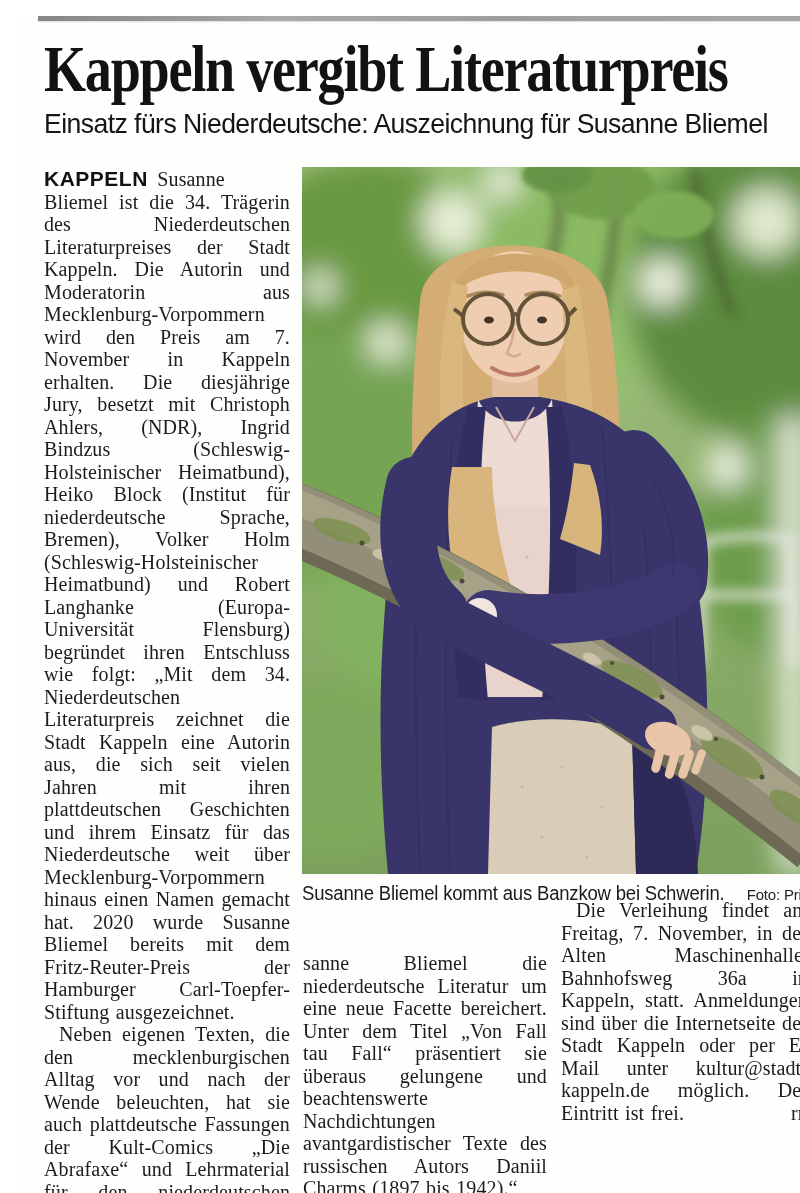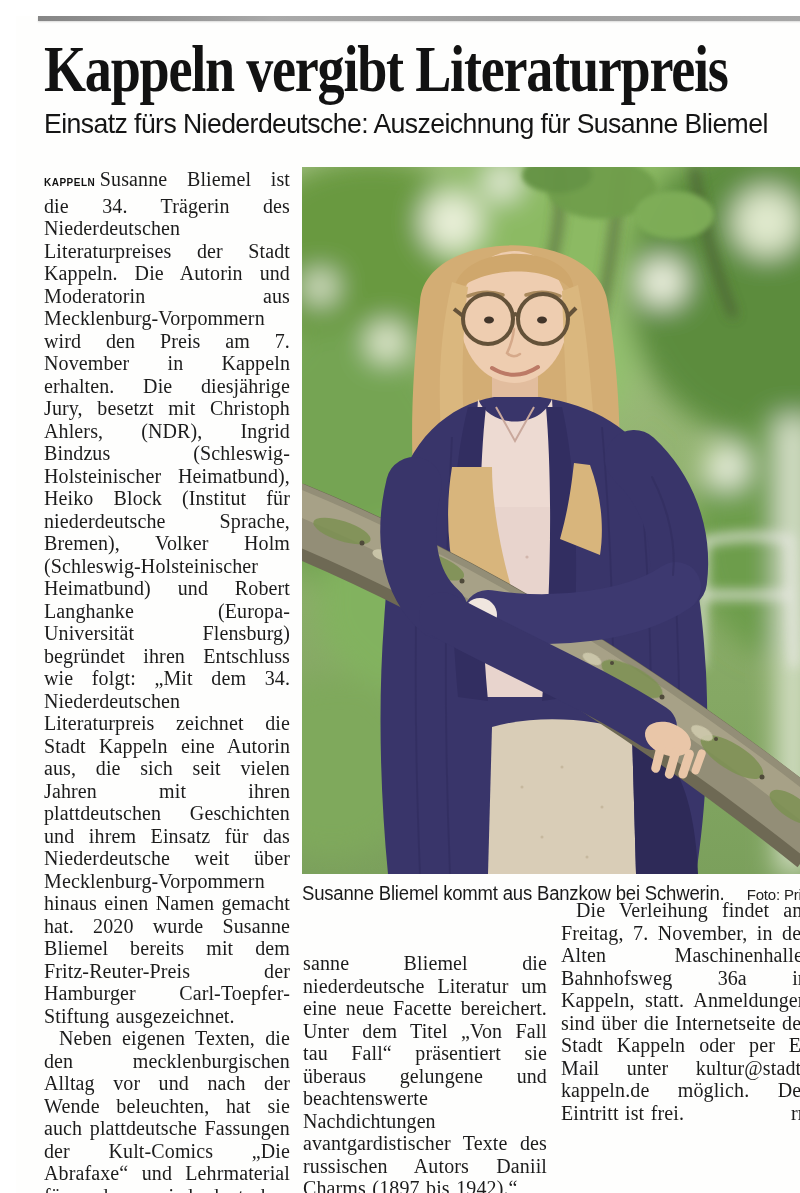--- a/index.html
+++ b/index.html
@@ -38,21 +38,21 @@
   }
   .col p{margin:0;}
   .col p + p{text-indent:15px;}
   .indent{text-indent:15px;}
   #col1{left:28px;top:152px;width:246px;}
   #col2{left:287px;top:936px;width:244px;}
   #col3{left:545px;top:883px;width:247px;}
   #col3 p{position:relative;}
   .lead-in{
     font-family:"Liberation Sans",sans-serif;font-weight:700;
-    font-size:10px;letter-spacing:.5px;margin-right:.45em;color:#111;
+    font-size:21px;letter-spacing:.5px;margin-right:.45em;color:#111;
   }
   .author{position:absolute;right:0;bottom:0;}
   
   .photo{position:absolute;left:286px;top:151px;width:506px;height:707px;overflow:hidden;background:#8fb06c;}
   .photo svg{display:block;}
   .caption-row{
     position:absolute;left:286px;top:866px;width:506px;
     display:flex;justify-content:space-between;align-items:baseline;
     font-family:"Liberation Sans",sans-serif;
   }

